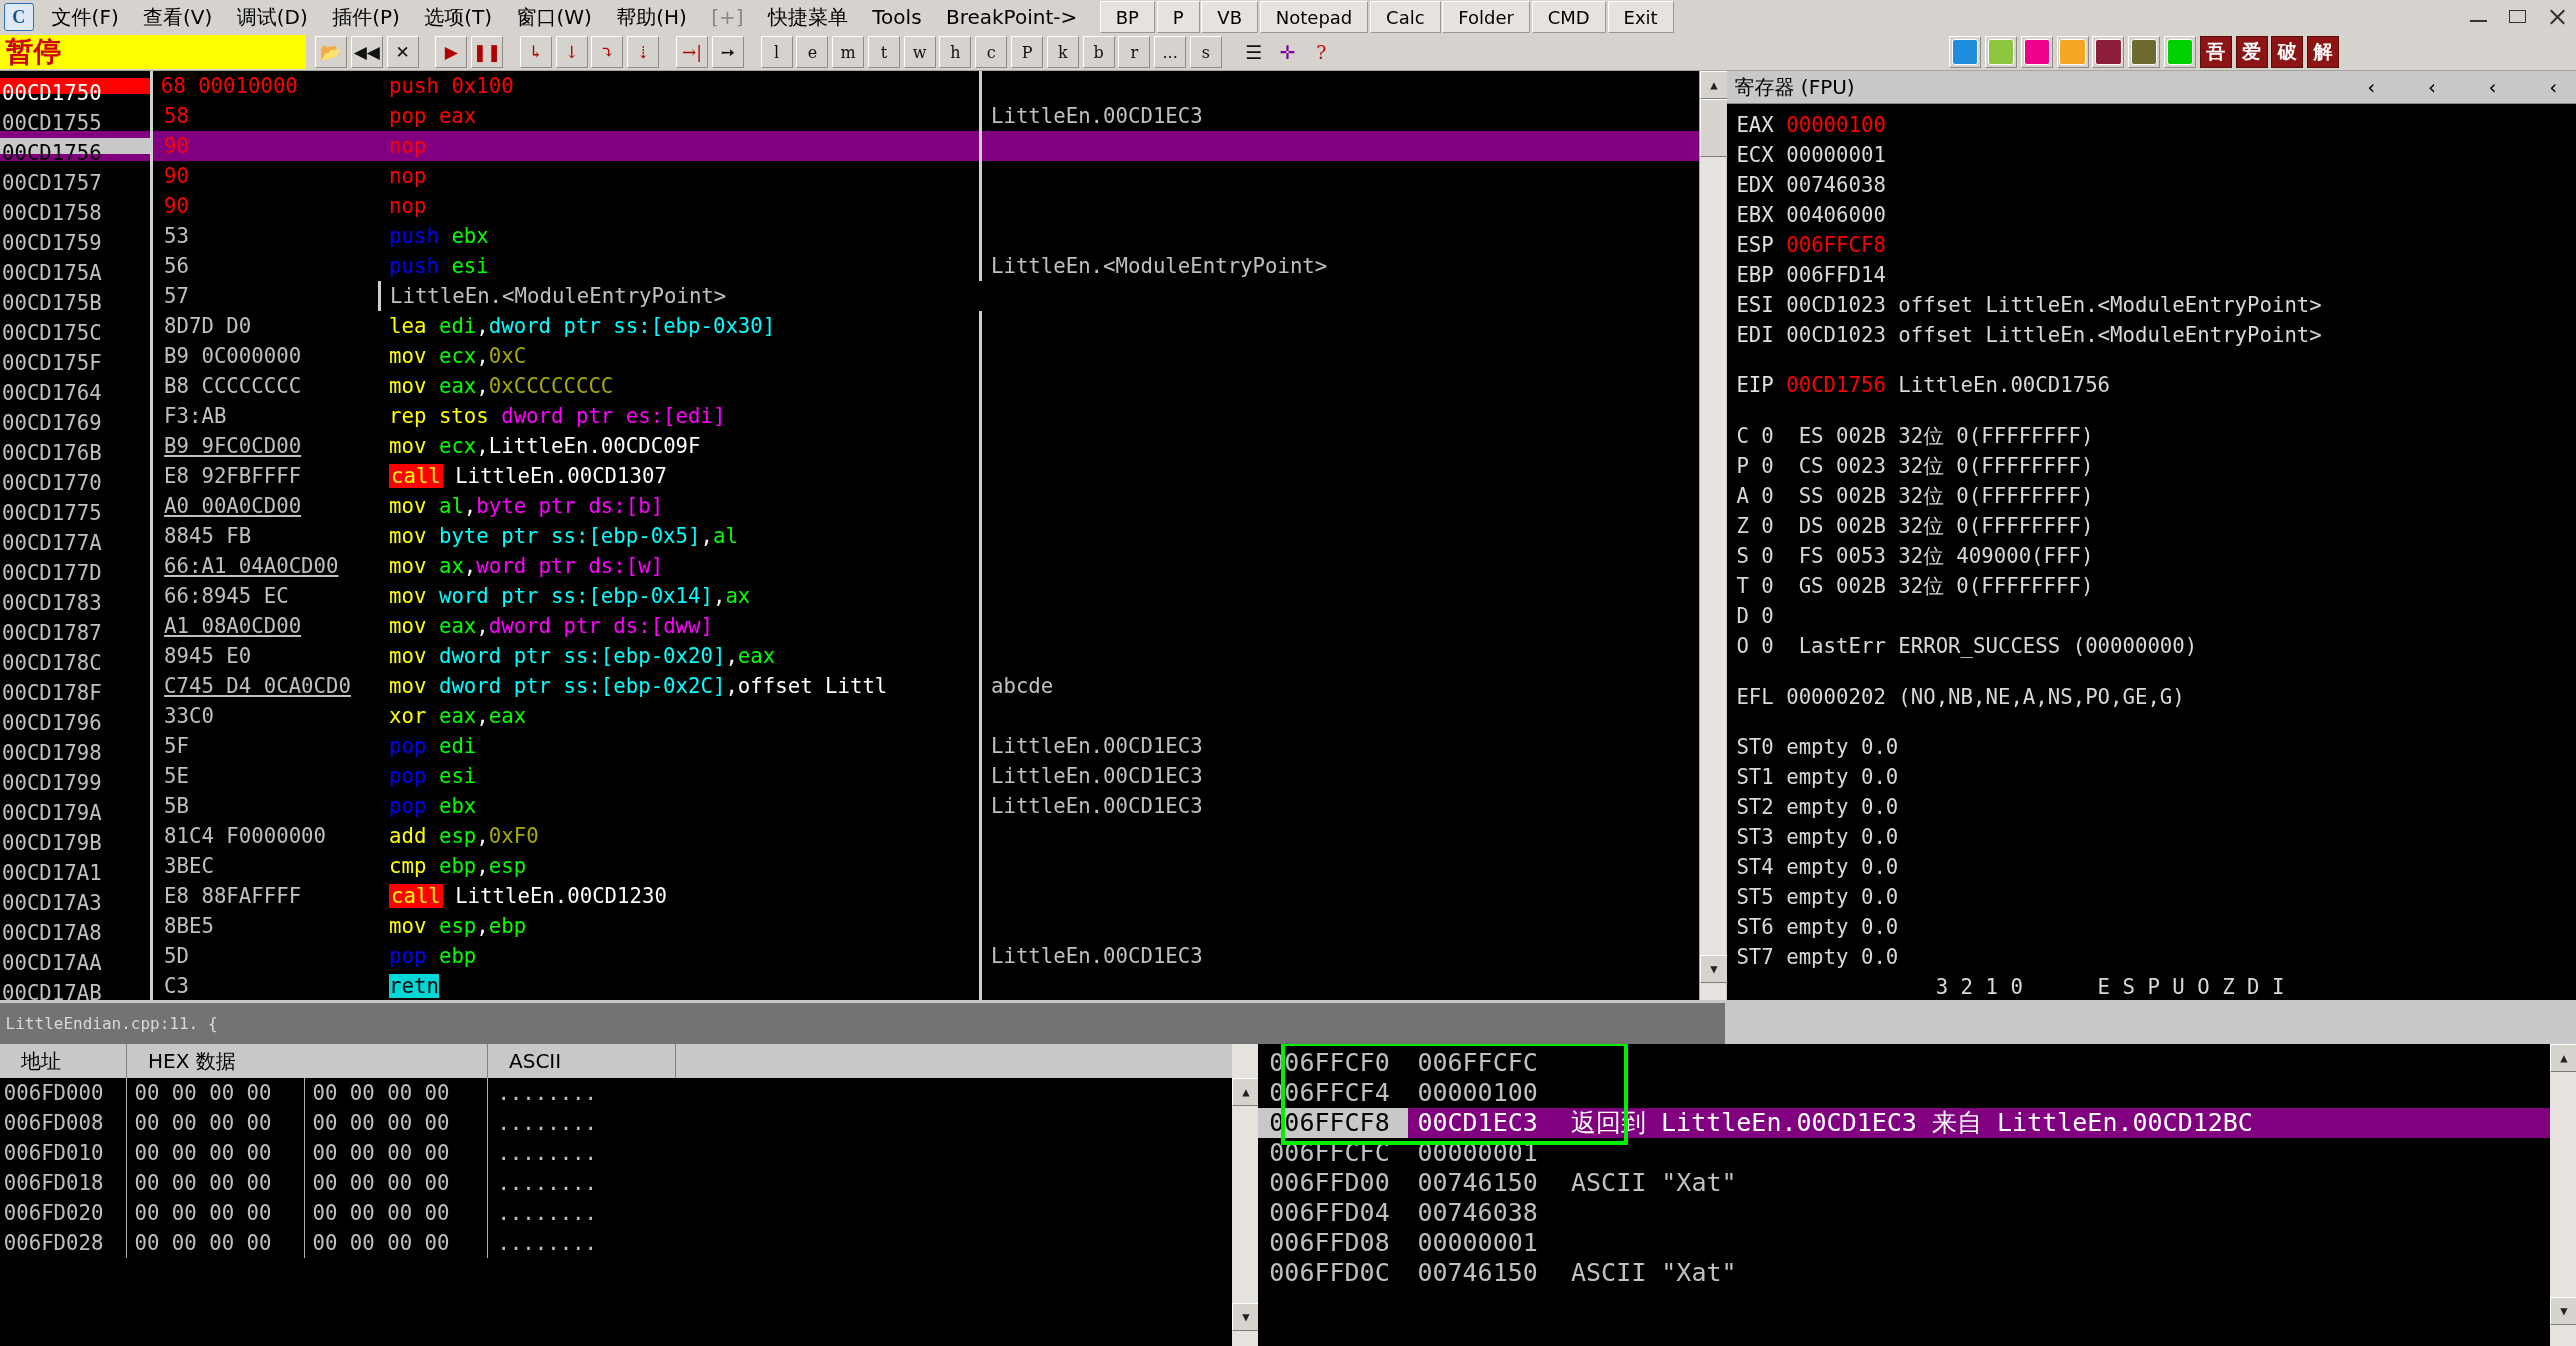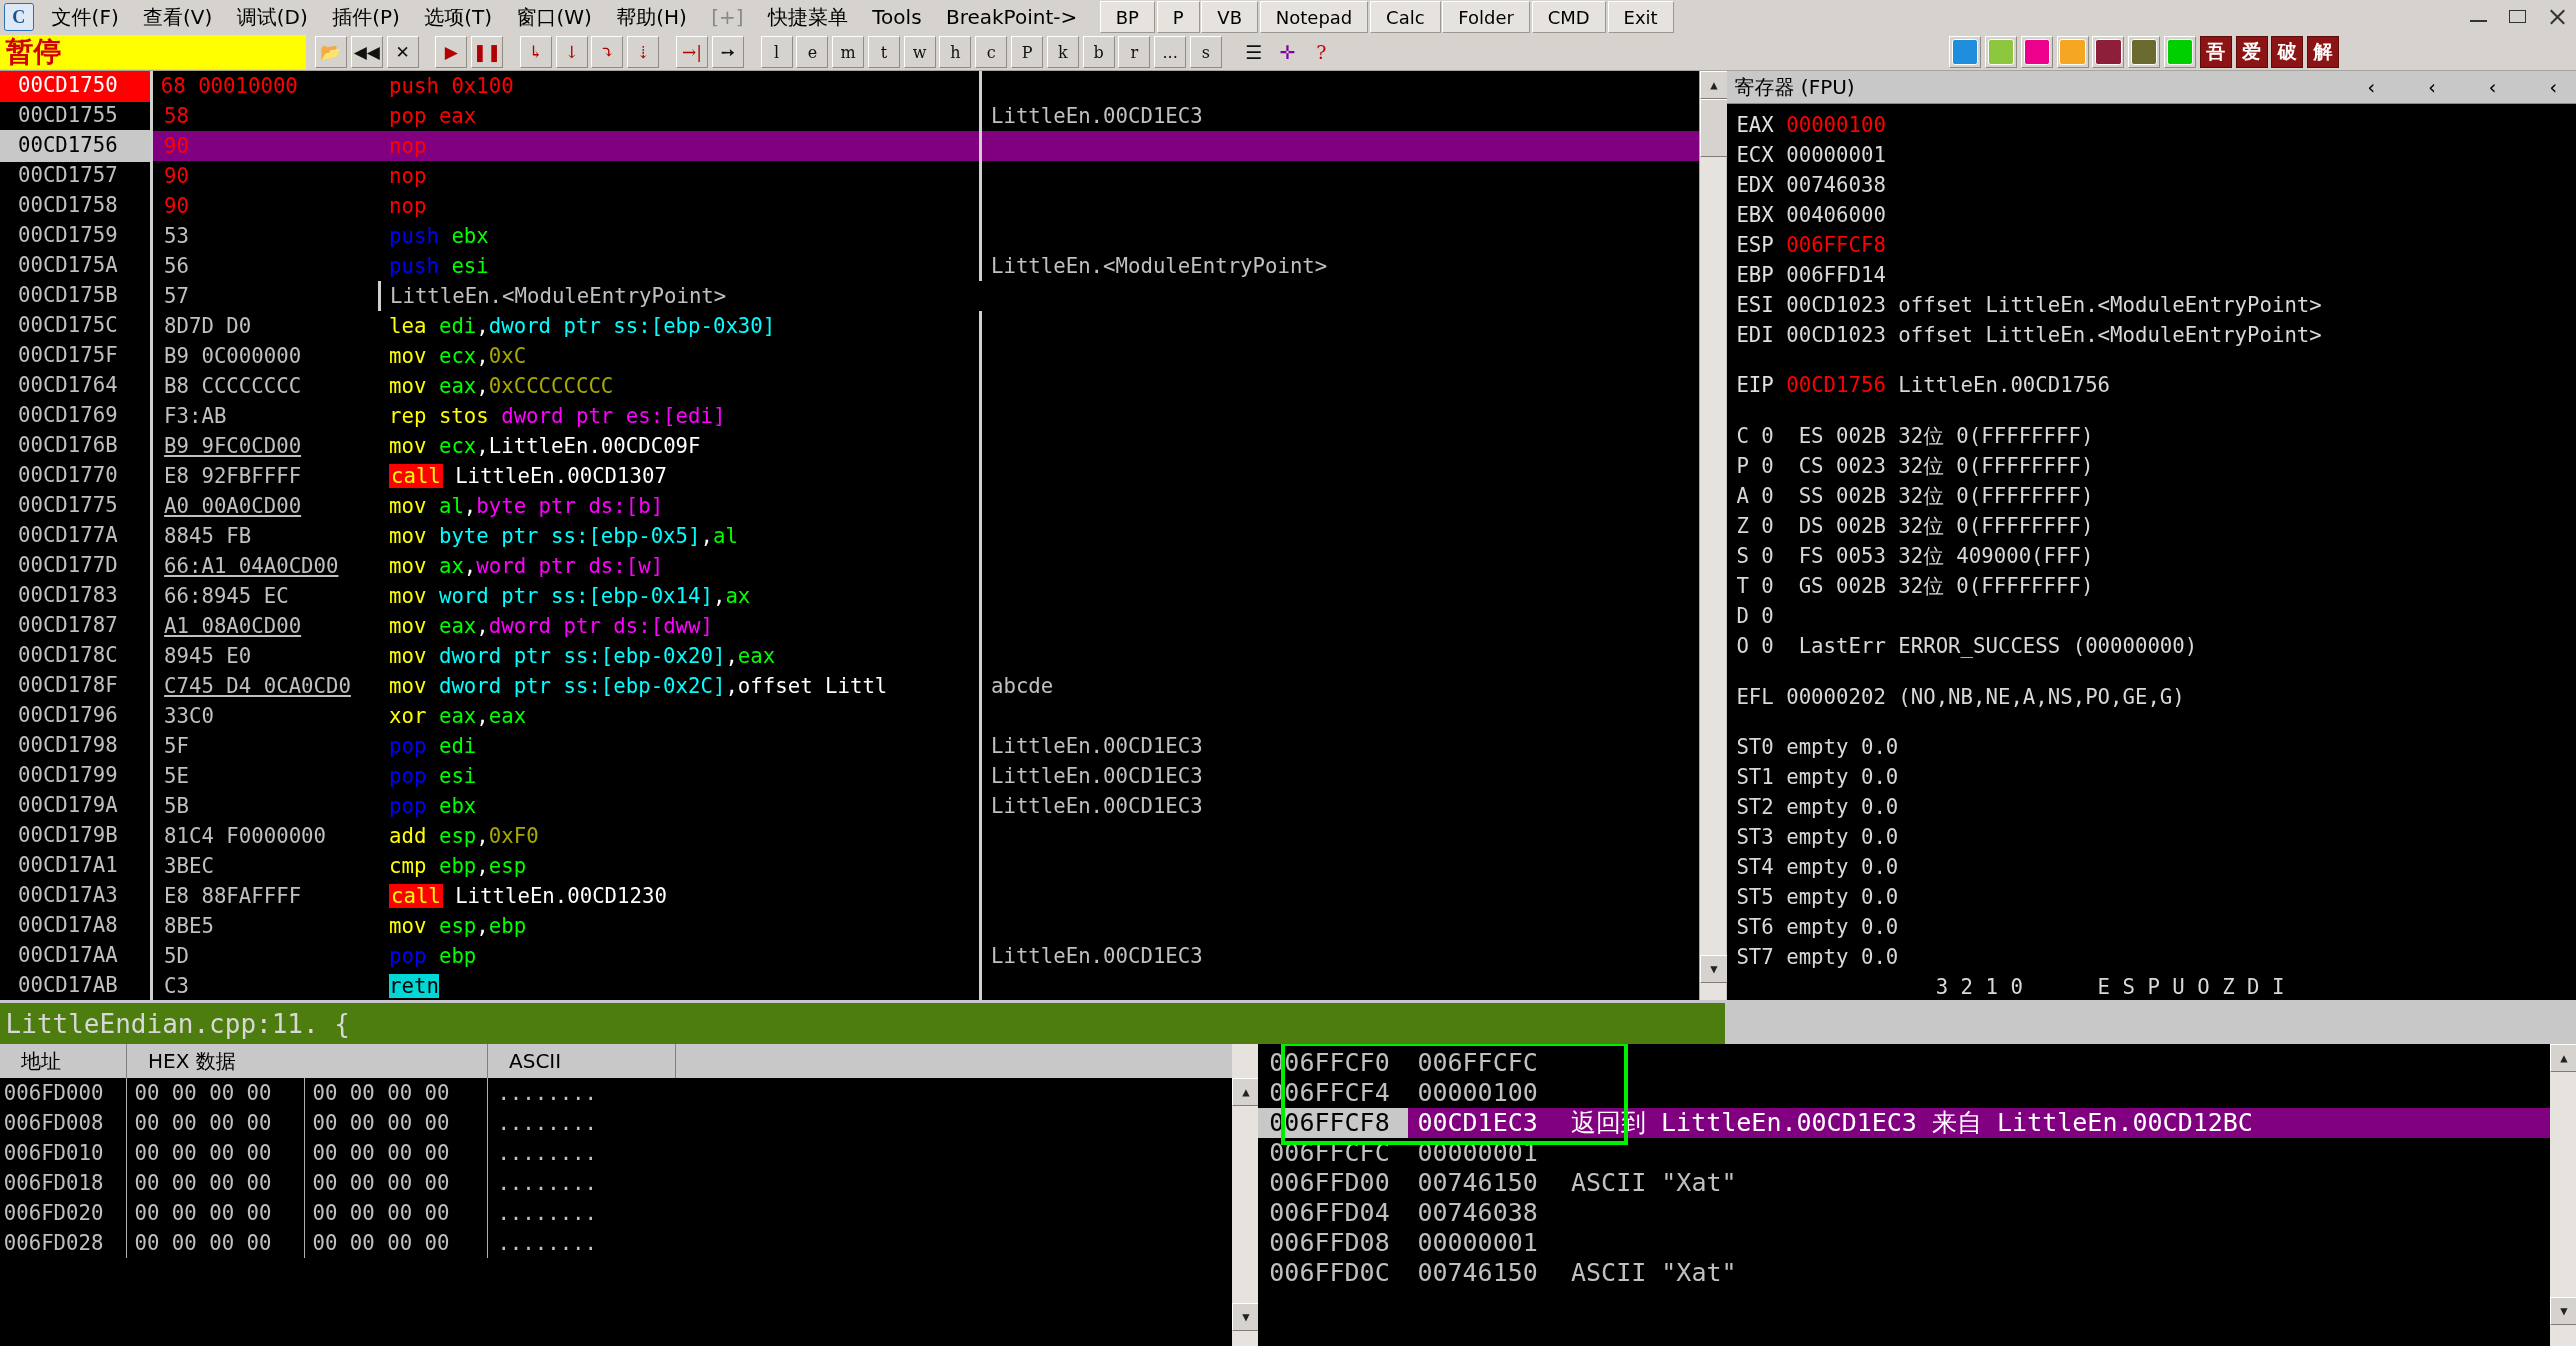--- a/index.html
+++ b/index.html
@@ -67,22 +67,22 @@
   
   .disasm{
     position:absolute;left:0;top:71px;width:1725px;height:929px;
     background:#000;overflow:hidden;border-right:1.9px solid #9a9a9a;
   }
   .drow{
     height:30px;display:flex;align-items:center;font-size:20.7px;white-space:nowrap;
   }
   .drow.current{background:#800080;}
   .c-addr{
-    width:150px;min-width:150px;padding-left:18px;color:#c0c0c0;
-    box-sizing:border-box;height:32px;line-height:30px;
+    width:150px;min-width:150px;padding-left:2px;color:#c0c0c0;
+    box-sizing:border-box;height:16px;line-height:30px;
   }
   .c-addr.ep{background:#ff0000;color:#ffffff;}
   .c-addr.sel{background:#c8c8c8;color:#000000;}
   .c-sep{width:2.8px;min-width:2.8px;height:30px;background:#d0d0d0;}
   .c-hex{
     width:225px;min-width:225px;padding-left:11.3px;color:#c0c0c0;
     box-sizing:border-box;height:30px;line-height:30px;overflow:hidden;
   }
   .c-dis{
     width:601px;min-width:601px;padding-left:11.3px;
@@ -125,22 +125,22 @@
   .regtitle .arrows{margin-left:auto;display:flex;gap:53px;padding-right:19px;font-size:19px;}
   .regbody{padding:5.6px 0 0 9.4px;color:#d8d8d8;font-size:20.7px;line-height:30px;}
   .rline{white-space:pre;height:30px;}
   .rname{color:#e0e0e0;}
   .rval{color:#d8d8d8;}
   .rval.hot{color:#ff0000;}
   .rblank{height:20.7px;}
 
   
   .srcbar{
-    position:absolute;left:0;top:1003px;width:1725px;height:41px;background:#4d7c0f;
-    color:#d8d8d8;font-size:26px;display:flex;align-items:center;padding-left:5.6px;
+    position:absolute;left:0;top:1003px;width:1725px;height:41px;background:#737373;
+    color:#d8d8d8;font-size:16px;display:flex;align-items:center;padding-left:5.6px;
     box-sizing:border-box;
   }
   .regfoot{
     position:absolute;left:1727px;top:1003px;width:849px;height:41px;background:#c8c8c8;
   }
 
   
   .dump{
     position:absolute;left:0;top:1044px;width:1258px;height:302px;background:#000;overflow:hidden;
   }

